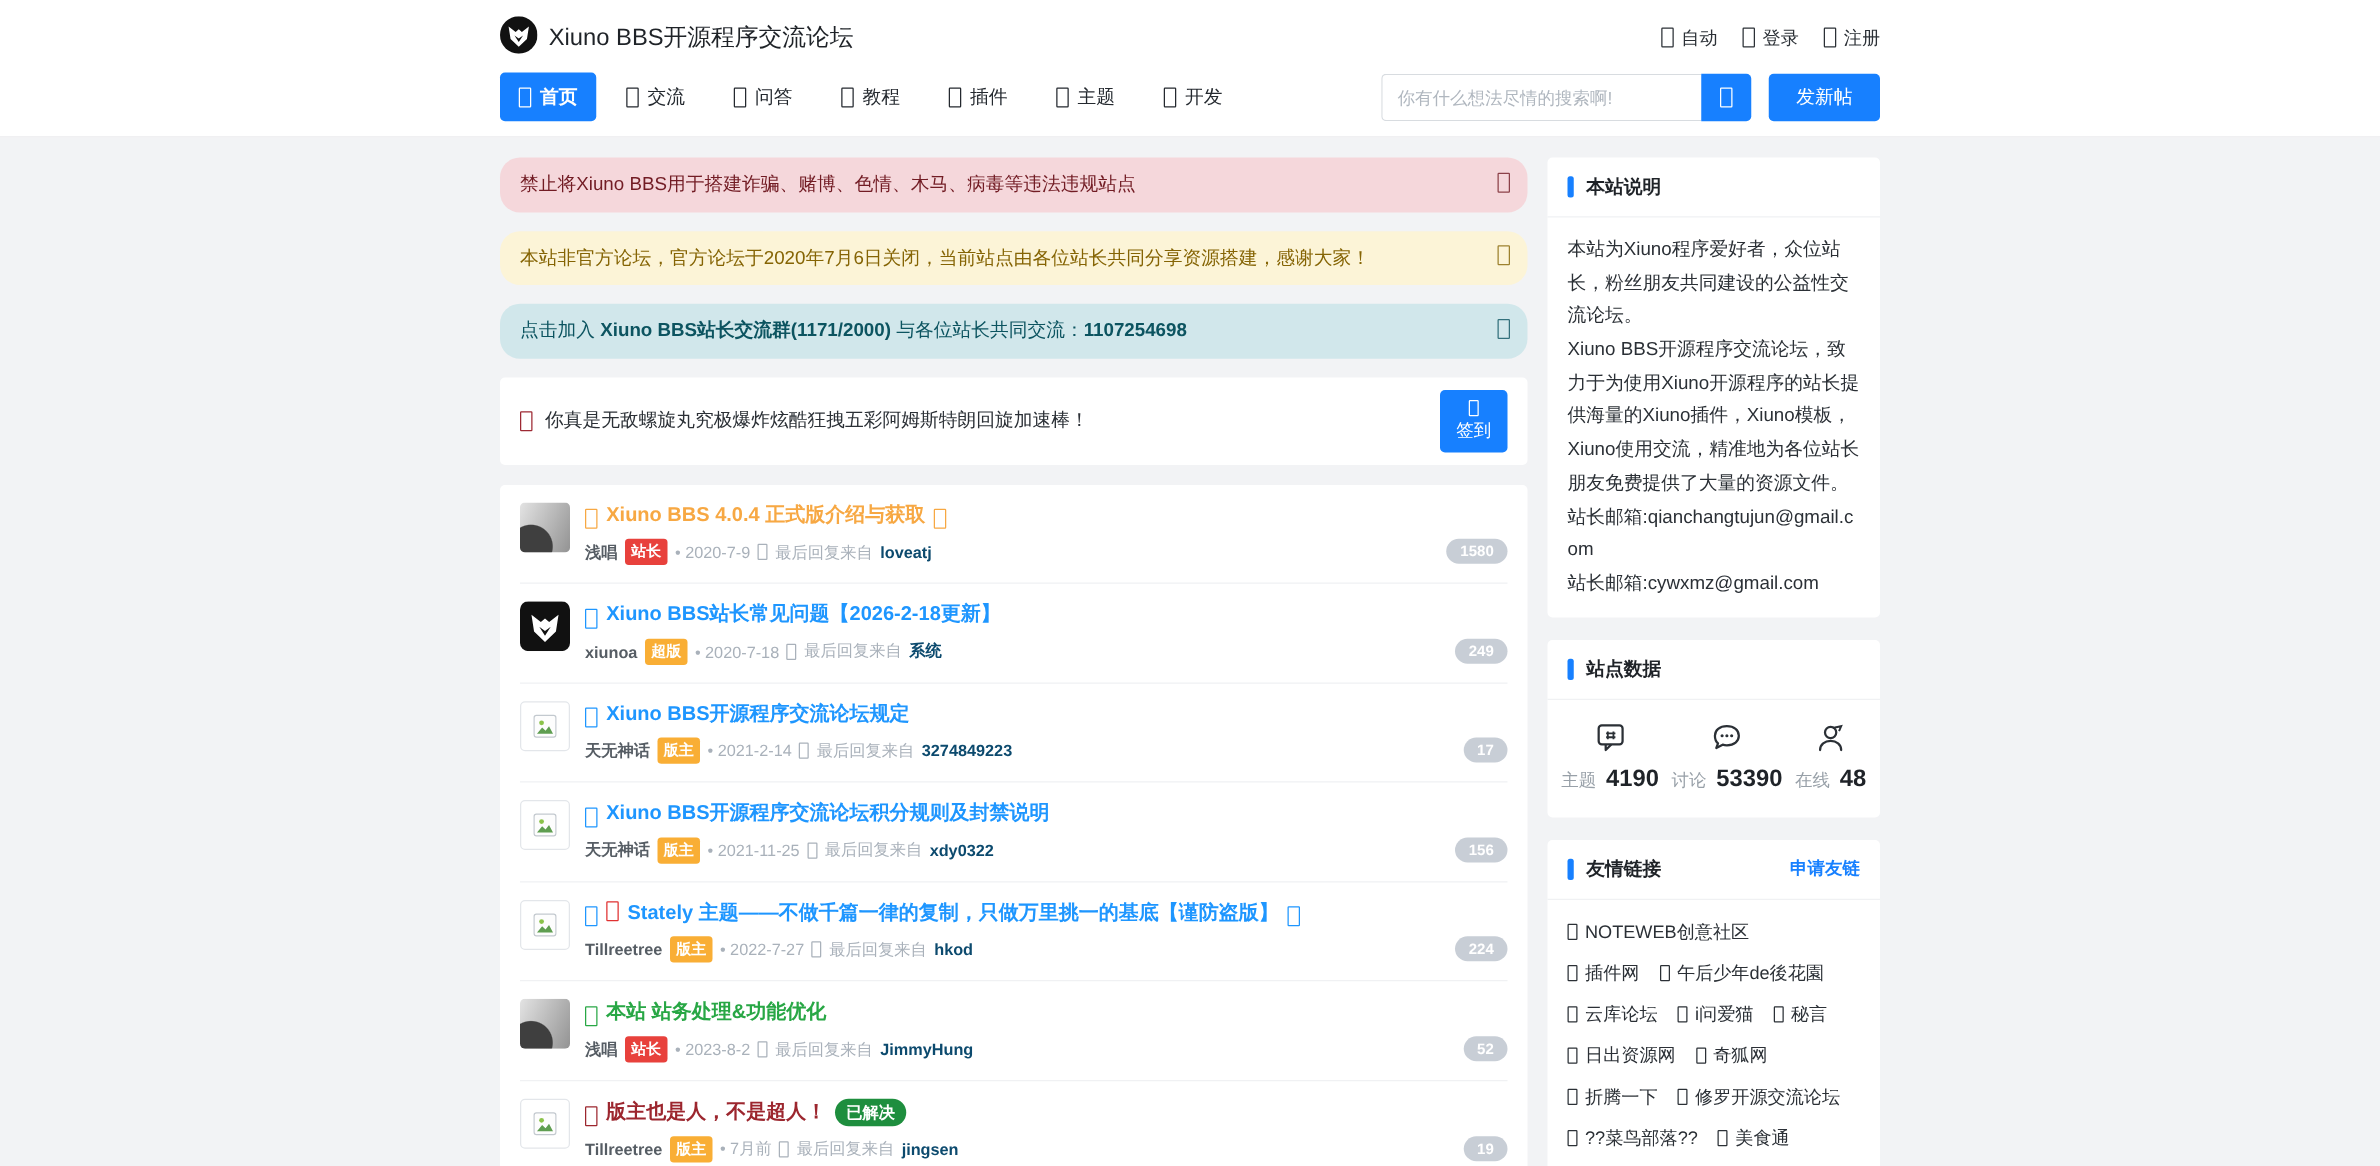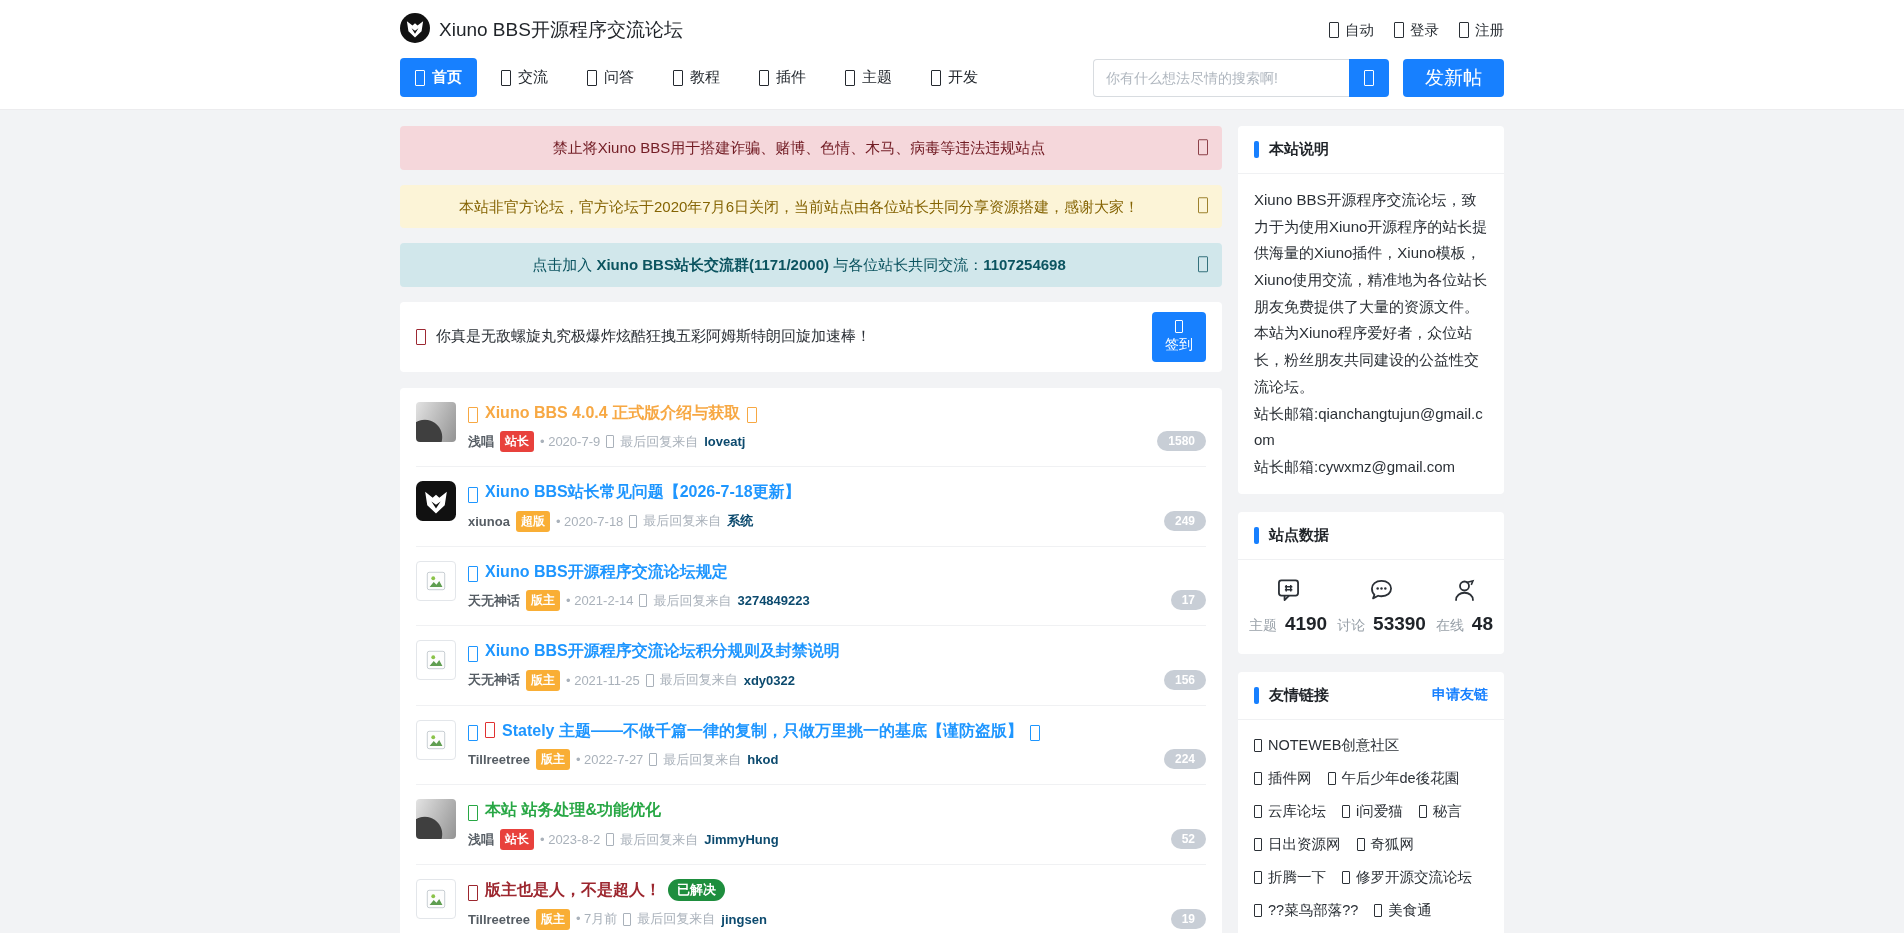--- a/index.html
+++ b/index.html
@@ -29,29 +29,29 @@
   .top-links{display:flex;align-items:center;gap:20px;}
   .top-link{display:flex;align-items:center;gap:6px;font-size:14.5px;color:#2b3036;}
   .hrow2{display:flex;align-items:center;padding:7px 0 12px;}
   .nav{display:flex;align-items:center;}
   .nav-tab{display:flex;align-items:center;gap:7px;padding:10px 15px;margin-right:9px;font-size:15px;color:#24292f;border-radius:4px;}
   .nav-tab.active{background:var(--blue);color:#fff;font-weight:bold;}
   .hsearch{margin-left:auto;display:flex;align-items:center;}
   .search-input{width:256px;height:38px;border:1px solid #d8dce0;border-right:none;border-radius:4px 0 0 4px;padding:0 12px;font-size:14px;color:#333;outline:none;font-family:inherit;}
   .search-input::placeholder{color:#b0b7bf;}
   .search-btn{width:40px;height:38px;background:var(--blue);color:#fff;border:none;border-radius:0 4px 4px 0;display:flex;align-items:center;justify-content:center;cursor:pointer;}
-  .newpost-btn{margin-left:14px;height:38px;padding:0 22px;background:var(--blue);color:#fff;border:none;border-radius:4px;font-size:19px;cursor:pointer;font-family:Liberation Sans, sans-serif;}
+  .newpost-btn{margin-left:14px;height:38px;padding:0 22px;background:var(--blue);color:#fff;border:none;border-radius:4px;font-size:15px;cursor:pointer;font-family:Liberation Sans, sans-serif;}
 
   
   .content{display:flex;gap:16px;padding-top:16px;}
   .main-col{width:822px;flex:0 0 822px;}
   .side-col{width:266px;flex:0 0 266px;}
 
   
-  .alert{position:relative;border-radius:4px;padding:12px 40px 12px 16px;font-size:15px;margin-bottom:15px;line-height:1.3;text-align:center;}
+  .alert{position:relative;border-radius:16px;padding:12px 40px 12px 16px;font-size:15px;margin-bottom:15px;line-height:1.3;}
   .alert.danger{background:var(--alert-danger-bg);color:var(--alert-danger-tx);}
   .alert.warning{background:var(--alert-warning-bg);color:var(--alert-warning-tx);}
   .alert.info{background:var(--alert-info-bg);color:var(--alert-info-tx);}
   .alert .close{position:absolute;right:14px;top:50%;transform:translateY(-50%);opacity:.8;cursor:pointer;}
 
   
   .card{background:var(--card);border-radius:4px;}
   .signin-card{display:flex;align-items:center;gap:10px;padding:10px 16px;margin-bottom:16px;min-height:44px;}
   .signin-icon{color:#9d2933;}
   .signin-text{font-size:15px;color:#2b3036;}
@@ -209,21 +209,21 @@
           <span class="avatar ">
             <svg viewBox="0 0 48 48" width="40" height="40">
               <rect width="48" height="48" rx="8" fill="#111"></rect>
               <path fill="#fff" d="M11 13 L20 20 L24 16.5 L28 20 L37 13 L34.5 29 L24 39 L13.5 29 Z"></path>
               <path fill="#111" d="M18.5 24.5 L24 33 L29.5 24.5 L24 28.5 Z"></path>
             </svg>
           </span>
           <div class="thread-body">
             <div class="thread-title c-blue">
               <span class="tofu"></span>
-              <a>Xiuno BBS站长常见问题【2026-7-18更新】</a>
+              <a>Xiuno BBS站长常见问题【2026-2-18更新】</a>
             </div>
             <div class="thread-meta">
               <a class="author">xiunoa</a>
               <span class="ubadge orange">超版</span>
               <span>• 2020-7-18</span>
               <span class="tofu sm"></span>
               <span>最后回复来自</span>
               <a class="replier">系统</a>
             </div>
           </div>
@@ -351,22 +351,22 @@
   </div>
 
   <div class="side-col">
 
     <div class="side-card">
       <div class="side-head">
         <span class="side-bar-ico"></span>
         <span class="side-title">本站说明</span>
       </div>
       <div class="about-body" id="about-body">
+          <div>本站为Xiuno程序爱好者，众位站长，粉丝朋友共同建设的公益性交流论坛。</div>
           <div>Xiuno BBS开源程序交流论坛，致力于为使用Xiuno开源程序的站长提供海量的Xiuno插件，Xiuno模板，Xiuno使用交流，精准地为各位站长朋友免费提供了大量的资源文件。</div>
-          <div>本站为Xiuno程序爱好者，众位站长，粉丝朋友共同建设的公益性交流论坛。</div>
           <div>站长邮箱:qianchangtujun@gmail.com</div>
           <div>站长邮箱:cywxmz@gmail.com</div>
         </div>
     </div>
 
     <div class="side-card">
       <div class="side-head">
         <span class="side-bar-ico"></span>
         <span class="side-title">站点数据</span>
       </div>

